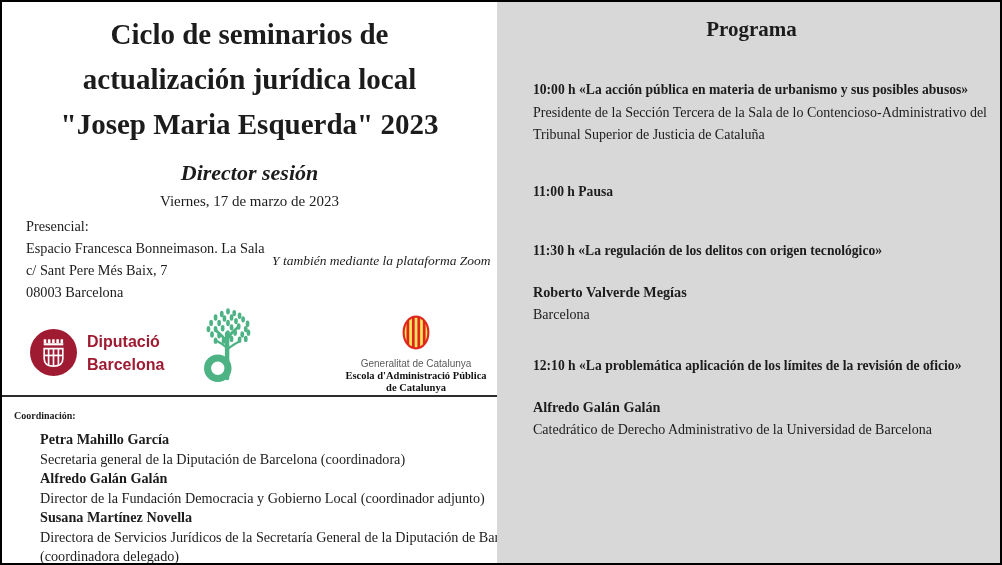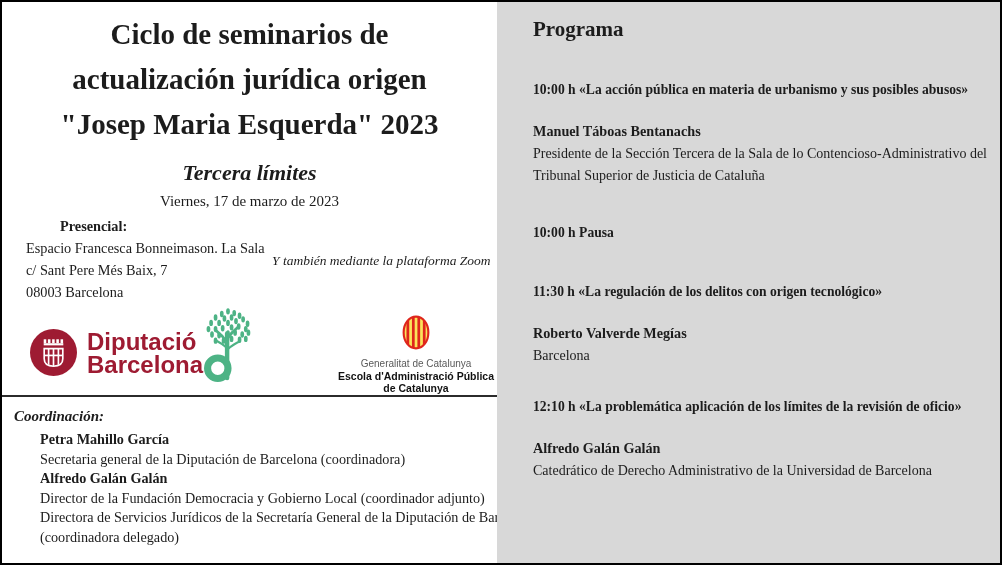--- a/index.html
+++ b/index.html
@@ -17,70 +17,70 @@
   
   .event-title { position:absolute; top:10px; left:0; width:100%; text-align:center;
     font-size:29px; font-weight:bold; line-height:45px; }
   .event-title div { white-space:nowrap; }
   .session-title { position:absolute; top:157px; left:0; width:100%; text-align:center;
     font-size:22px; font-weight:bold; font-style:italic; line-height:28px; }
   .event-date { position:absolute; top:189px; left:0; width:100%; text-align:center;
     font-size:15px; line-height:20px; }
 
   .venue-block { position:absolute; top:213px; left:24px; font-size:14.3px; line-height:22px; }
-  .venue-block .label { font-weight:bold;margin-left:34px; }
+  .venue-block .label { font-weight:normal; }
   .venue-block div { white-space:nowrap; }
   .zoom-note { position:absolute; top:251px; left:270px; font-style:italic;
     font-size:13.5px; white-space:nowrap; }
 
   .logo-dipu { position:absolute; top:327px; left:28px; display:flex; gap:10px; align-items:center; }
   .dipu-text { font-family:"Liberation Sans", sans-serif; font-weight:bold;
-    font-size:24px; line-height:23px; color:#9e1b32; }
+    font-size:16px; line-height:23px; color:#9e1b32; }
   .logo-fund { position:absolute; top:303px; left:202px; display:flex; }
   .fund-text { font-family:"Liberation Sans", sans-serif; font-weight:600;
     font-size:8.5px; letter-spacing:0.5px; line-height:12.5px; color:#44ae7c; margin:41px 0 0 3px; }
   .logo-gene { position:absolute; top:312px; left:336px; width:156px; text-align:center;
     font-family:"Liberation Sans", sans-serif; }
   .gene-l1 { font-size:10px; color:#5a5a5a; line-height:12px; margin-top:3px; }
-  .gene-l2, .gene-l3 { font-size:10.5px; font-weight:bold; line-height:12px; color:#111; }
+  .gene-l2, .gene-l3 { font-size:10.5px; font-weight:bold; line-height:12px; color:#111;font-family:Liberation Serif, serif; }
 
   .divider-rule { position:absolute; top:393px; left:0; width:495px; height:2px; background:#2b2b2b; }
 
   .coordination { position:absolute; top:403px; left:0; width:495px; }
-  .coordination .coord-label { margin-left:12px; font-size:15px; font-weight:bold;
-    font-style:italic; line-height:22px; }
+  .coordination .coord-label { margin-left:12px; font-size:10px; font-weight:bold;
+    line-height:22px; }
   .coord-people { margin:3px 0 0 38px; font-size:14.2px; line-height:19.5px; }
   .coord-people .name { font-weight:bold; }
   .coord-people div { white-space:nowrap; }
 
   
-  .prog-title { text-align:left; font-size:21px; font-weight:bold; line-height:30px; }
+  .prog-title { text-align:center; font-size:21px; font-weight:bold; line-height:30px; }
   .prog-item .heading { font-weight:bold; font-size:13.6px; line-height:20px; white-space:nowrap; }
   .prog-item .speaker { font-weight:bold; font-size:14.2px; line-height:20px; margin-top:21px; }
   .prog-item .role { font-size:14px; line-height:22px; margin-top:2px; }
   .prog-item .role div { white-space:nowrap; }
   .it1 { margin-top:36px; }
   .it2 { margin-top:36px; }
   .it3 { margin-top:39px; }
   .it4 { margin-top:30px; }
 </style>
 </head>
 <body>
 
 <div class="page">
 
   <div class="left-panel">
 
     <div class="event-title">
       <div>Ciclo de seminarios de</div>
-      <div>actualización jurídica origen</div>
+      <div>actualización jurídica local</div>
       <div>"Josep Maria Esquerda" 2023</div>
     </div>
 
-    <div class="session-title">Tercera límites</div>
+    <div class="session-title">Director sesión</div>
     <div class="event-date">Viernes, 17 de marzo de 2023</div>
 
     <div class="venue-block">
       <div class="label">Presencial:</div>
       <div>Espacio Francesca Bonneimason. La Sala</div>
       <div>c/ Sant Pere Més Baix, 7</div>
       <div>08003 Barcelona</div>
     </div>
 
     <div class="zoom-note">Y también mediante la plataforma Zoom</div>
@@ -178,40 +178,40 @@
 
     <div class="divider-rule"></div>
 
     <div class="coordination">
       <div class="coord-label">Coordinación:</div>
       <div class="coord-people">
         <div class="name">Petra Mahillo García</div>
         <div>Secretaria general de la Diputación de Barcelona (coordinadora)</div>
         <div class="name">Alfredo Galán Galán</div>
         <div>Director de la Fundación Democracia y Gobierno Local (coordinador adjunto)</div>
+        <div class="name">Susana Martínez Novella</div>
         <div>Directora de Servicios Jurídicos de la Secretaría General de la Diputación de Barcelona</div>
         <div>(coordinadora delegado)</div>
       </div>
     </div>
   </div>
 
   <div class="right-panel">
     <div class="prog-title">Programa</div>
 
     <div class="prog-item it1">
       <div class="heading">10:00 h «La acción pública en materia de urbanismo y sus posibles abusos»</div>
-      <div class="speaker">Manuel Táboas Bentanachs</div>
       <div class="role">
         <div>Presidente de la Sección Tercera de la Sala de lo Contencioso-Administrativo del</div>
         <div>Tribunal Superior de Justicia de Cataluña</div>
       </div>
     </div>
 
     <div class="prog-item it2">
-      <div class="heading">10:00 h Pausa</div>
+      <div class="heading">11:00 h Pausa</div>
     </div>
 
     <div class="prog-item it3">
       <div class="heading">11:30 h «La regulación de los delitos con origen tecnológico»</div>
       <div class="speaker">Roberto Valverde Megías</div>
       <div class="role">
         <div>Barcelona</div>
       </div>
     </div>
 

